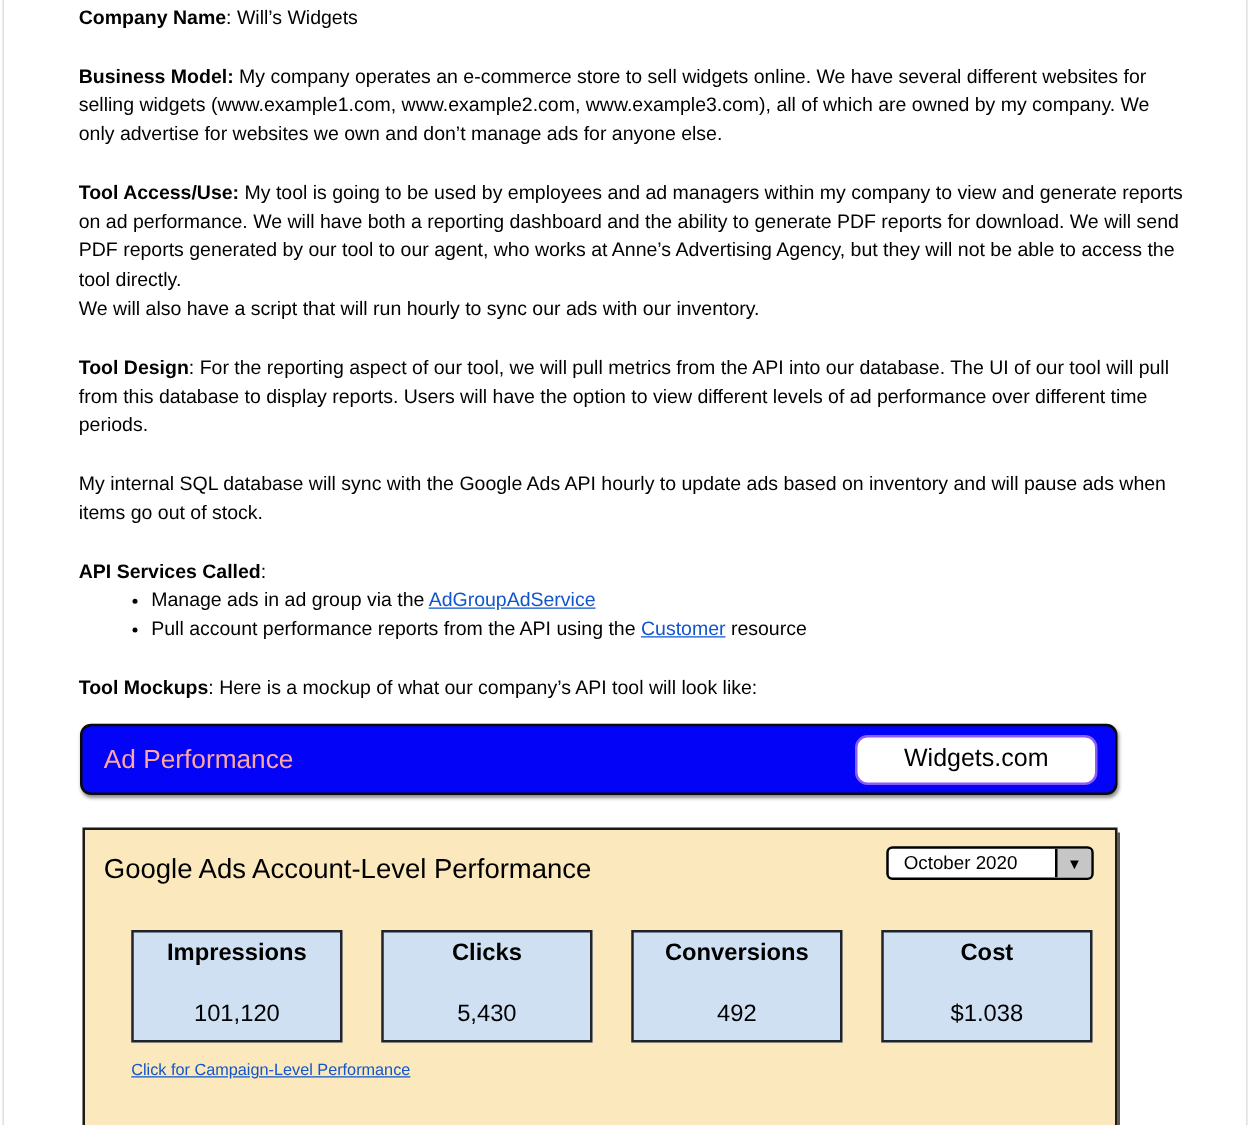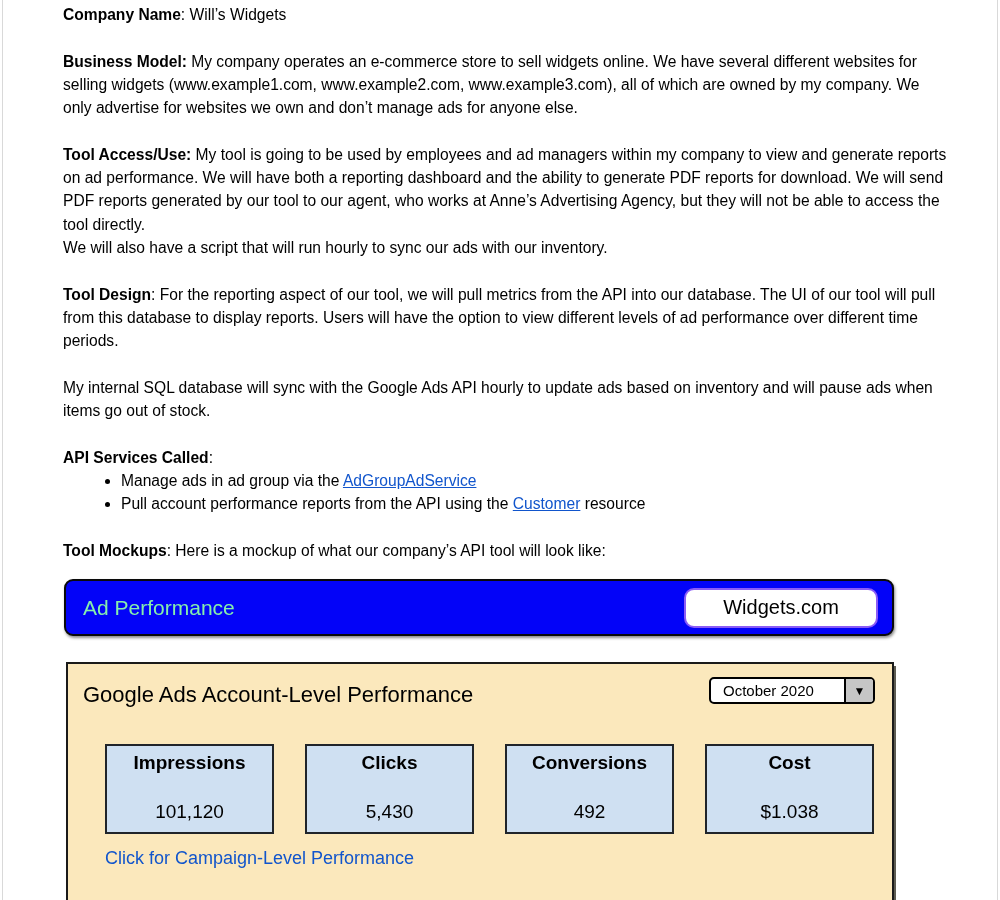--- a/index.html
+++ b/index.html
@@ -24,21 +24,21 @@
 
   
   .banner {
     width: 830px; height: 57px; margin: 17px 0 26px 1px;
     background: var(--banner-blue);
     border: 2px solid #0a0a0a; border-radius: 9px;
     box-shadow: 1px 2px 3px rgba(0,0,0,0.45);
     display: flex; align-items: center; justify-content: space-between;
     padding: 0 14px 0 17px;
   }
-  .banner-title { color: #86efac; font-size: 21px; }
+  .banner-title { color: #fca5a5; font-size: 21px; }
   .banner-btn {
     width: 194px; height: 40px;
     background: #ffffff; border: 2px solid #8b5cf6; border-radius: 10px;
     display: flex; align-items: center; justify-content: center;
     font-size: 20px; cursor: pointer;
   }
 
   
   .panel {
     position: relative;
@@ -64,21 +64,21 @@
   .card {
     width: 170px; height: 90px;
     background: var(--card-bg); border: 2px solid #20242a;
     display: flex; flex-direction: column; justify-content: space-between; align-items: center;
     padding: 6px 4px 9px;
   }
   .card-label { font-weight: bold; font-size: 19px; }
   .card-value { font-size: 19px; }
   .campaign-link {
     display: inline-block; margin: 14px 0 0 22px;
-    font-size: 18px; color: var(--link-blue); cursor: pointer;
+    font-size: 13px; color: var(--link-blue); text-decoration: underline; cursor: pointer;
   }
 </style>
 </head>
 <body>
 
 <div class="page">
 
   <p class="para"><b>Company Name</b><span>: Will’s Widgets</span></p>
 
   <p class="para"><b>Business Model:</b><span> My company operates an e-commerce store to sell widgets online. We have several different websites for selling widgets (www.example1.com, www.example2.com, www.example3.com), all of which are owned by my company. We only advertise for websites we own and don’t manage ads for anyone else.</span></p>

